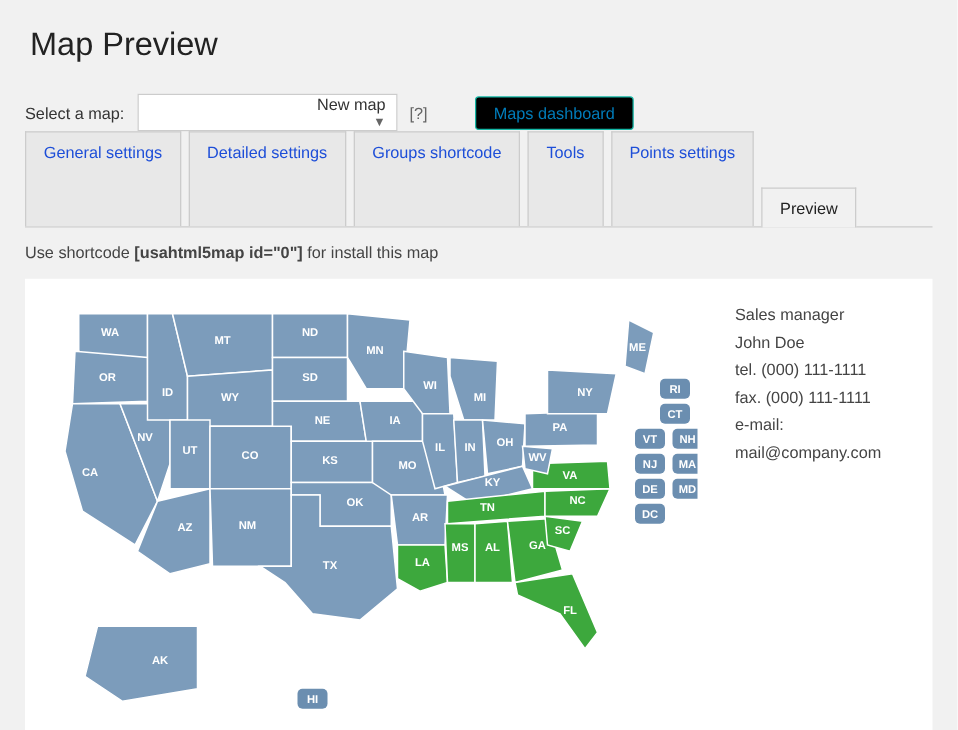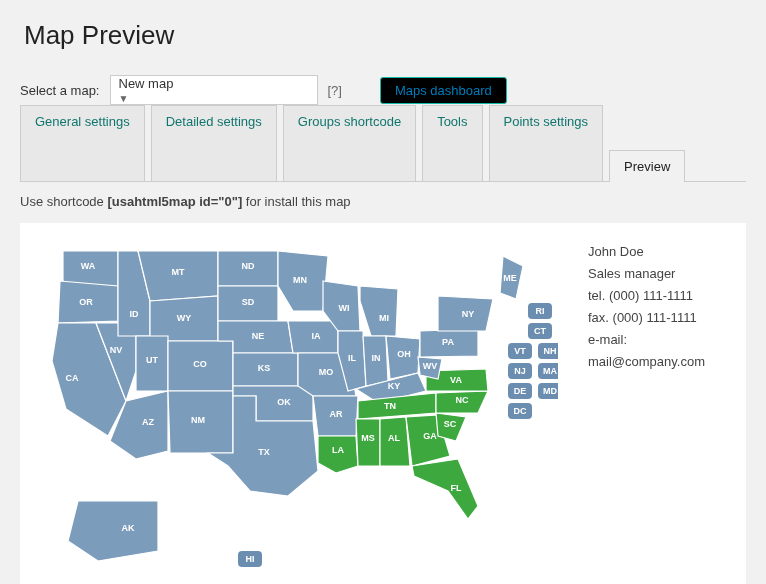--- a/index.html
+++ b/index.html
@@ -1,25 +1,25 @@
 <!DOCTYPE html>
 <html><head>
 <meta charset="utf-8">
 <style>
   body{margin:0;font-family:"Segoe UI",Arial,sans-serif;font-size:13px;color:#333;background:#f1f1f1;}
   .page{padding:10px 20px 30px;}
   h1{font-size:26px;font-weight:400;color:#222;margin:10px 4px 24px;}
   .row-select{display:flex;align-items:center;gap:10px;}
   .label{font-size:13px;color:#333;}
-  .dropdown{width:190px;height:28px;border:1px solid #ccc;background:#fff;display:flex;align-items:flex-start;justify-content:space-between;padding:0 8px;cursor:pointer;flex-direction:column;}
+  .dropdown{width:190px;height:28px;border:1px solid #ccc;background:#fff;display:flex;align-items:flex-end;justify-content:space-between;padding:0 8px;cursor:pointer;flex-direction:column;}
   .dropdown .caret{font-size:10px;color:#666;}
   .help{color:#666;cursor:pointer;font-size:13px;}
   .btn-db{border:1px solid #14b8a6;color:#007cba;background:#000000;padding:5px 14px;border-radius:3px;cursor:pointer;margin-left:28px;font-size:13px;}
   .tabs{display:flex;gap:6px;border-bottom:1px solid #ccc;margin-bottom:12px;}
-  .tab{border:1px solid #ccc;border-bottom:none;background:#e8e8e8;padding:8px 14px;font-size:13px;color:#0f766e;cursor:pointer;}
+  .tab{border:1px solid #ccc;border-bottom:none;background:#e8e8e8;padding:8px 14px;font-size:13px;color:#1d4ed8;cursor:pointer;}
   .tab.active{background:#f1f1f1;color:#222;position:relative;top:1px;margin-top:44px;}
   .shortcode-line{font-size:13px;color:#444;margin-bottom:14px;}
   .shortcode-line b{font-weight:600;}
   .map-area{background:#fff;padding:18px 18px 24px;display:flex;gap:30px;align-items:flex-start;}
   .map-svg{width:520px;height:340px;position:relative;}
   .info{font-size:13px;line-height:1.7;color:#444;}
   .pill{fill:#6b8eb0;}
   .pill-txt{fill:#fff;font-size:9px;font-weight:600;font-family:Arial,sans-serif;}
   .st-label{fill:#fff;font-size:9px;font-weight:600;font-family:Arial,sans-serif;pointer-events:none;}
   .state{fill:#7c9cbb;stroke:#fff;stroke-width:1.2;}
@@ -155,20 +155,20 @@
           <text x="482" y="153" text-anchor="middle" class="pill-txt">DE</text>
           <rect x="500" y="142" width="24" height="16" rx="4" class="pill"></rect>
           <text x="512" y="153" text-anchor="middle" class="pill-txt">MD</text>
           <rect x="470" y="162" width="24" height="16" rx="4" class="pill"></rect>
           <text x="482" y="173" text-anchor="middle" class="pill-txt">DC</text>
           <rect x="200" y="310" width="24" height="16" rx="4" class="pill"></rect>
           <text x="212" y="321" text-anchor="middle" class="pill-txt">HI</text>
         </svg>
     </div>
     <div class="info">
+      <div>Sales manager</div>
       <div>John Doe</div>
-      <div>Sales manager</div>
       <div>tel. (000) 111-1111</div>
       <div>fax. (000) 111-1111</div>
       <div>e-mail: mail@company.com</div>
     </div>
   </div>
 </div>
 
 </body></html>

